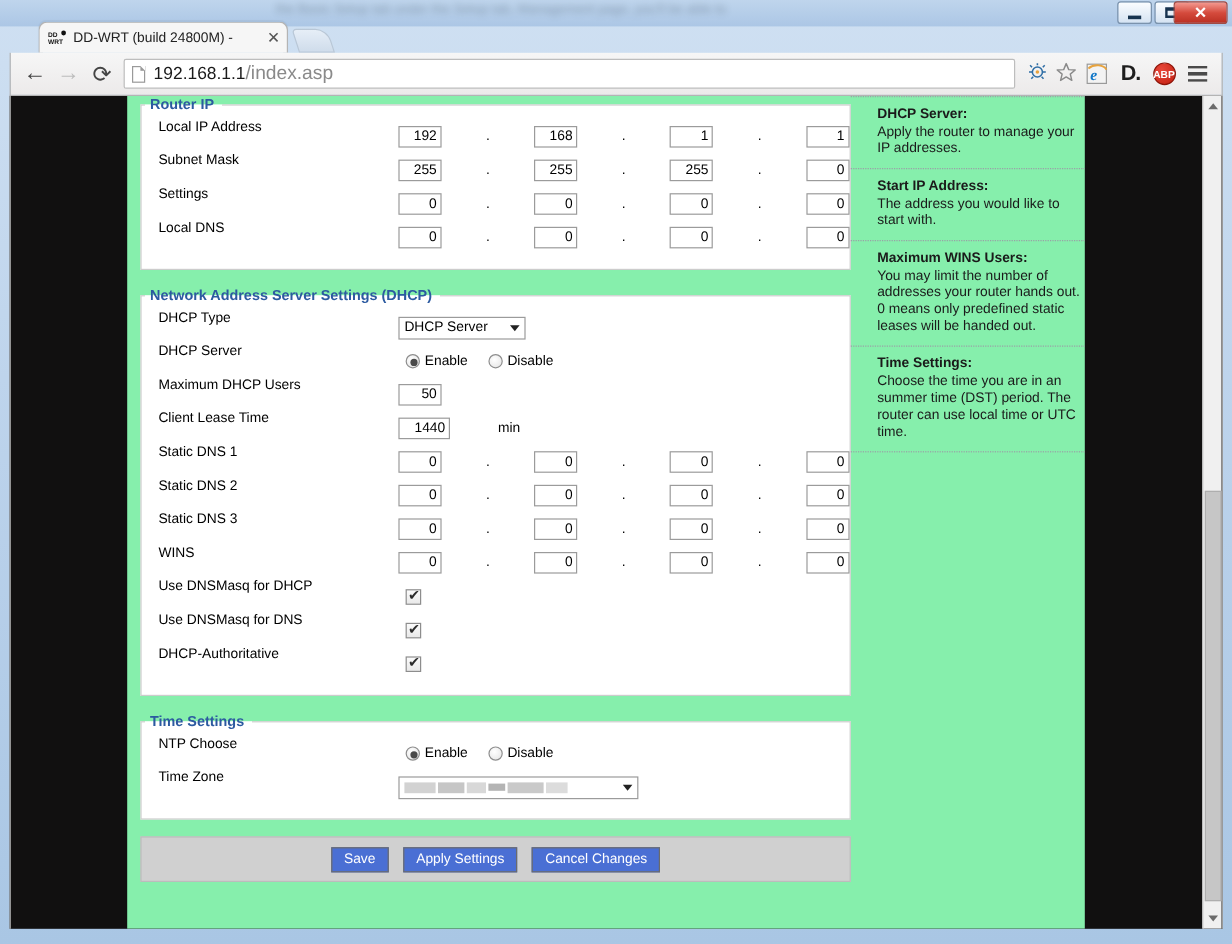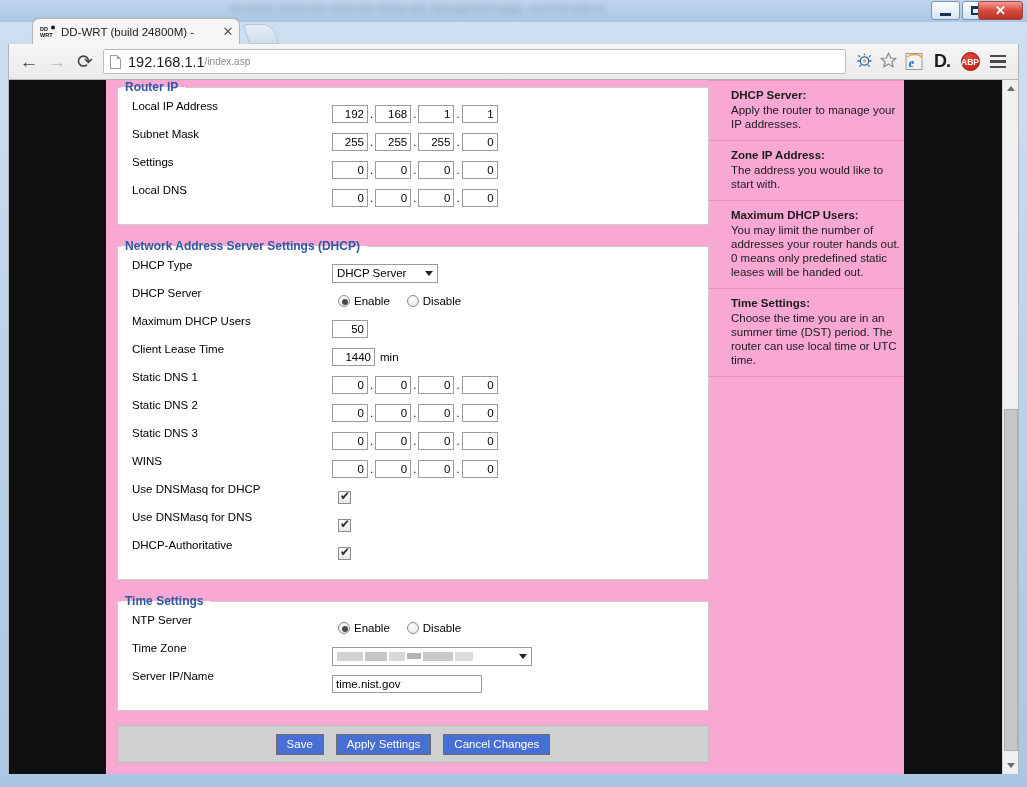--- a/index.html
+++ b/index.html
@@ -102,21 +102,21 @@
   }
   #page-icon {
     flex:0 0 11px; width:11px; height:14px; margin-right:7px;
     border:1px solid #9a9a9a; background:#fff; position:relative;
   }
   #page-icon:after{
     content:""; position:absolute; right:-1px; top:-1px;
     border-width:0 4px 4px 0; border-style:solid; border-color:#fff #fff #9a9a9a #9a9a9a;
   }
   #url-host { font-size:14.5px; color:#1a1a1a; }
-  #url-path { font-size:10px; color:#8a8a8a; }
+  #url-path { font-size:16px; color:#8a8a8a; }
   .omni-action { flex:0 0 auto; width:24px; text-align:center; font-size:15px; color:#666; cursor:pointer;}
   .extbtn {
     flex:0 0 auto; width:28px; height:28px; display:flex; align-items:center; justify-content:center;
     cursor:pointer;
   }
   #ext-ie { font-size:17px; }
   #ext-d { font-size:18px; font-weight:bold; color:#1d1d1d; letter-spacing:-1px;}
   #abp-badge {
     width:19px; height:19px; border-radius:50%;
     background: radial-gradient(circle at 35% 30%, #e8473a, #c21f10);
@@ -129,21 +129,21 @@
 
   
   #viewport {
     position:absolute; left:0; top:78px; width:1011px; height:694px;
     background:#111010;
     border-left:1px solid #b4b4b4; border-right:1px solid #b4b4b4;
     overflow:hidden;
   }
   #page {
     position:absolute; left:97px; top:0; width:798px; height:694px;
-    background:#f9a8d4;
+    background:#86efac;
   }
 
   
   #scrollbar {
     position:absolute; right:0; top:0; width:16px; height:694px;
     background:#f0f0f0; border-left:1px solid #d6d6d6;
   }
   .sb-arrow {
     position:absolute; left:0; width:16px; height:17px;
     display:flex; align-items:center; justify-content:center;
@@ -175,21 +175,21 @@
   }
   fieldset.section > legend {
     font-size:12px; font-weight:bold; color:#2c5aa0;
     padding: 0 7px 0 4px; margin-left:3px;
   }
   .row {
     display:flex; 
     height:28px; padding-left:14px;
   }
   .lbl { width:200px; flex:0 0 200px; font-size:11.5px; color:#000; }
-  .ctl { display:flex; align-items:center; }
+  .ctl { display:flex; align-items:center;gap:35px; }
 
   input.txt {
     font-family:"Liberation Sans", sans-serif;
     font-size:11.5px; color:#000;
     border:1px solid #9b9b9b; background:#fff;
     height:18px; padding:0 3px; text-align:right;
     border-radius:0; outline:none;
   }
   input.oct { width:36px; }
   input.num3 { width:36px; text-align:right; }
@@ -512,21 +512,21 @@
                 <span class="ctl" style="margin-left:6px;">
                   <span class="checkbox on"></span>
                 </span>
               </div>
             </fieldset>
 
             <fieldset class="section">
               <legend>Time Settings</legend>
 
               <div class="row">
-                <span class="lbl">NTP Server</span>
+                <span class="lbl">NTP Choose</span>
                 <span class="ctl radio-group" style="margin-left:6px;">
                   <span class="rg-item">
                     <span class="radio on"></span>
                     <span>Enable</span>
                   </span>
                   <span class="rg-item">
                     <span class="radio"></span>
                     <span>Disable</span>
                   </span>
                 </span>
@@ -542,50 +542,44 @@
                       <i style="width:16px;background:#d8d8d8"></i>
                       <i style="width:14px;height:6px;background:#b4b4b4"></i>
                       <i style="width:30px;background:#c9c9c9"></i>
                       <i style="width:18px;background:#dcdcdc"></i>
                     </span>
                     <span class="caret"></span>
                   </span>
                 </span>
               </div>
 
-              <div class="row">
-                <span class="lbl">Server IP/Name</span>
-                <span class="ctl">
-                  <input class="txt wide" value="time.nist.gov" style="">
-                </span>
-              </div>
             </fieldset>
 
             <div id="buttons-bar">
               <button class="ddbtn">Save</button>
               <button class="ddbtn">Apply Settings</button>
               <button class="ddbtn">Cancel Changes</button>
             </div>
 
           </div>
 
           <div id="help-col">
             <div class="help-sep"></div>
             <div class="help-block">
               <div class="help-title">DHCP Server:</div>
               <div class="help-body">Apply the router to manage your IP addresses.</div>
             </div>
             <div class="help-sep"></div>
             <div class="help-block">
-              <div class="help-title">Zone IP Address:</div>
+              <div class="help-title">Start IP Address:</div>
               <div class="help-body">The address you would like to start with.</div>
             </div>
             <div class="help-sep"></div>
             <div class="help-block">
-              <div class="help-title">Maximum DHCP Users:</div>
+              <div class="help-title">Maximum WINS Users:</div>
               <div class="help-body">You may limit the number of addresses your router hands out. 0 means only predefined static leases will be handed out.</div>
             </div>
             <div class="help-sep"></div>
             <div class="help-block">
               <div class="help-title">Time Settings:</div>
               <div class="help-body">Choose the time you are in an summer time (DST) period. The router can use local time or UTC time.</div>
             </div>
             <div class="help-sep"></div>
           </div>
 

